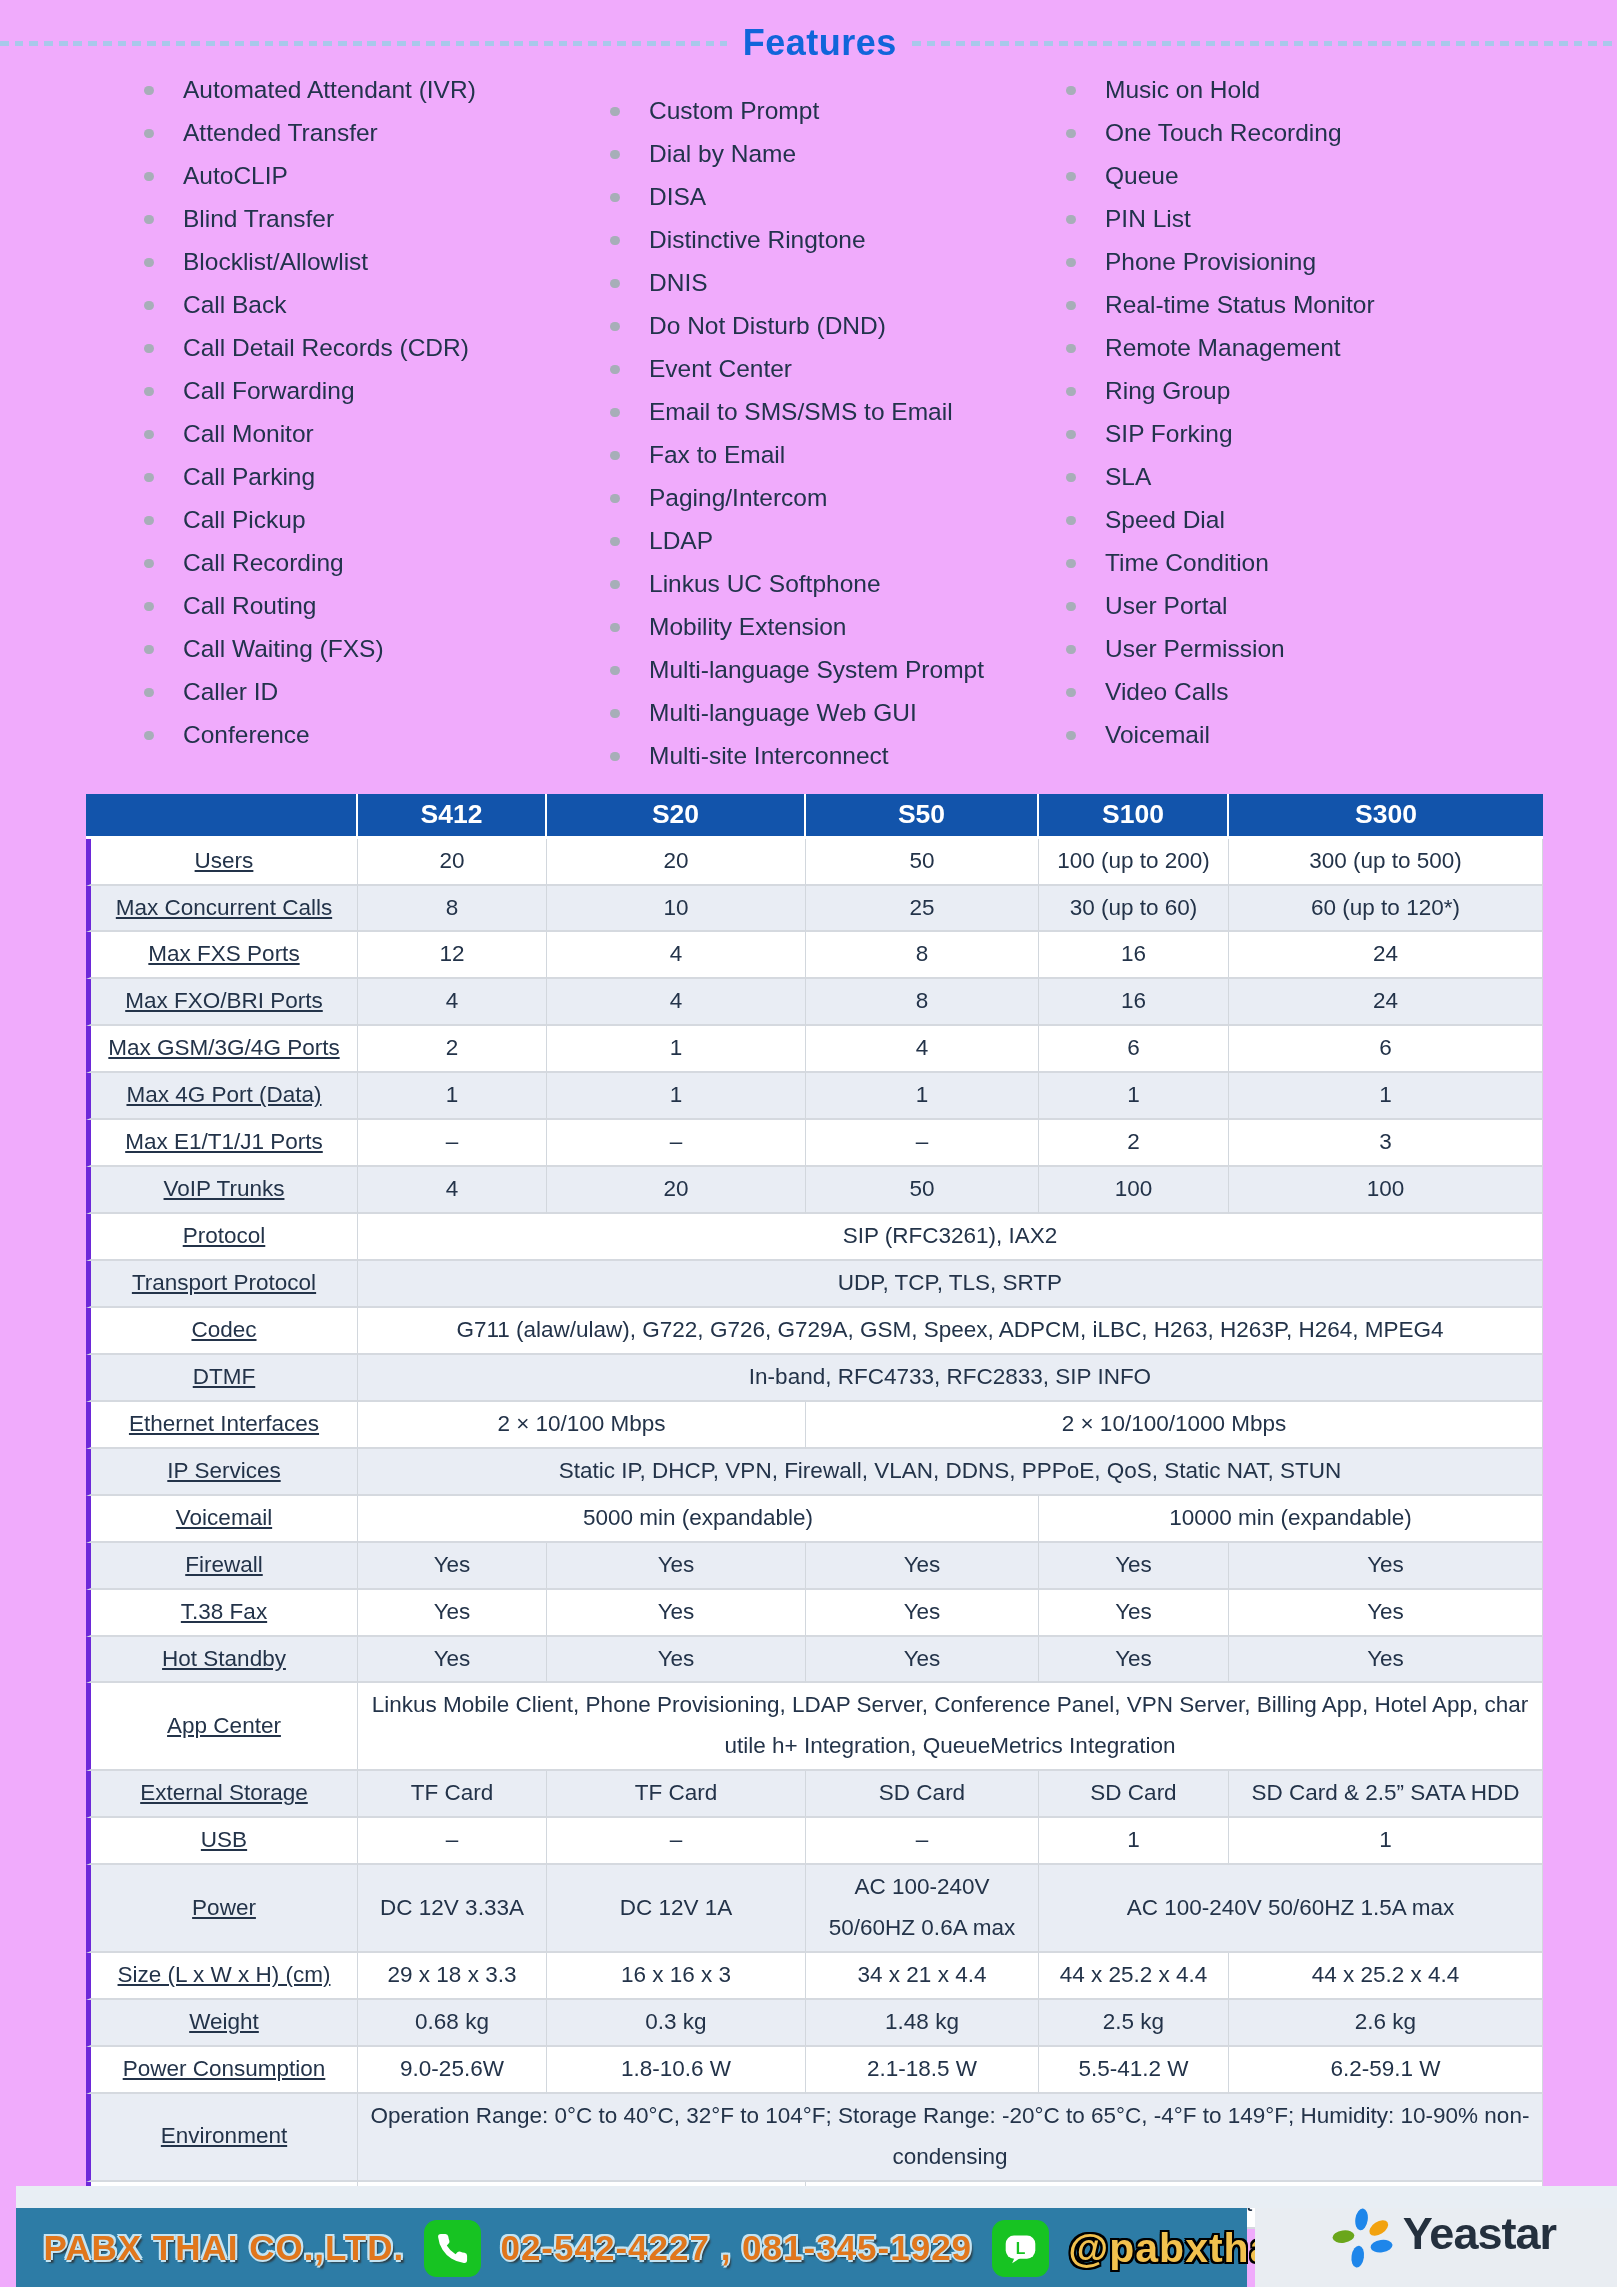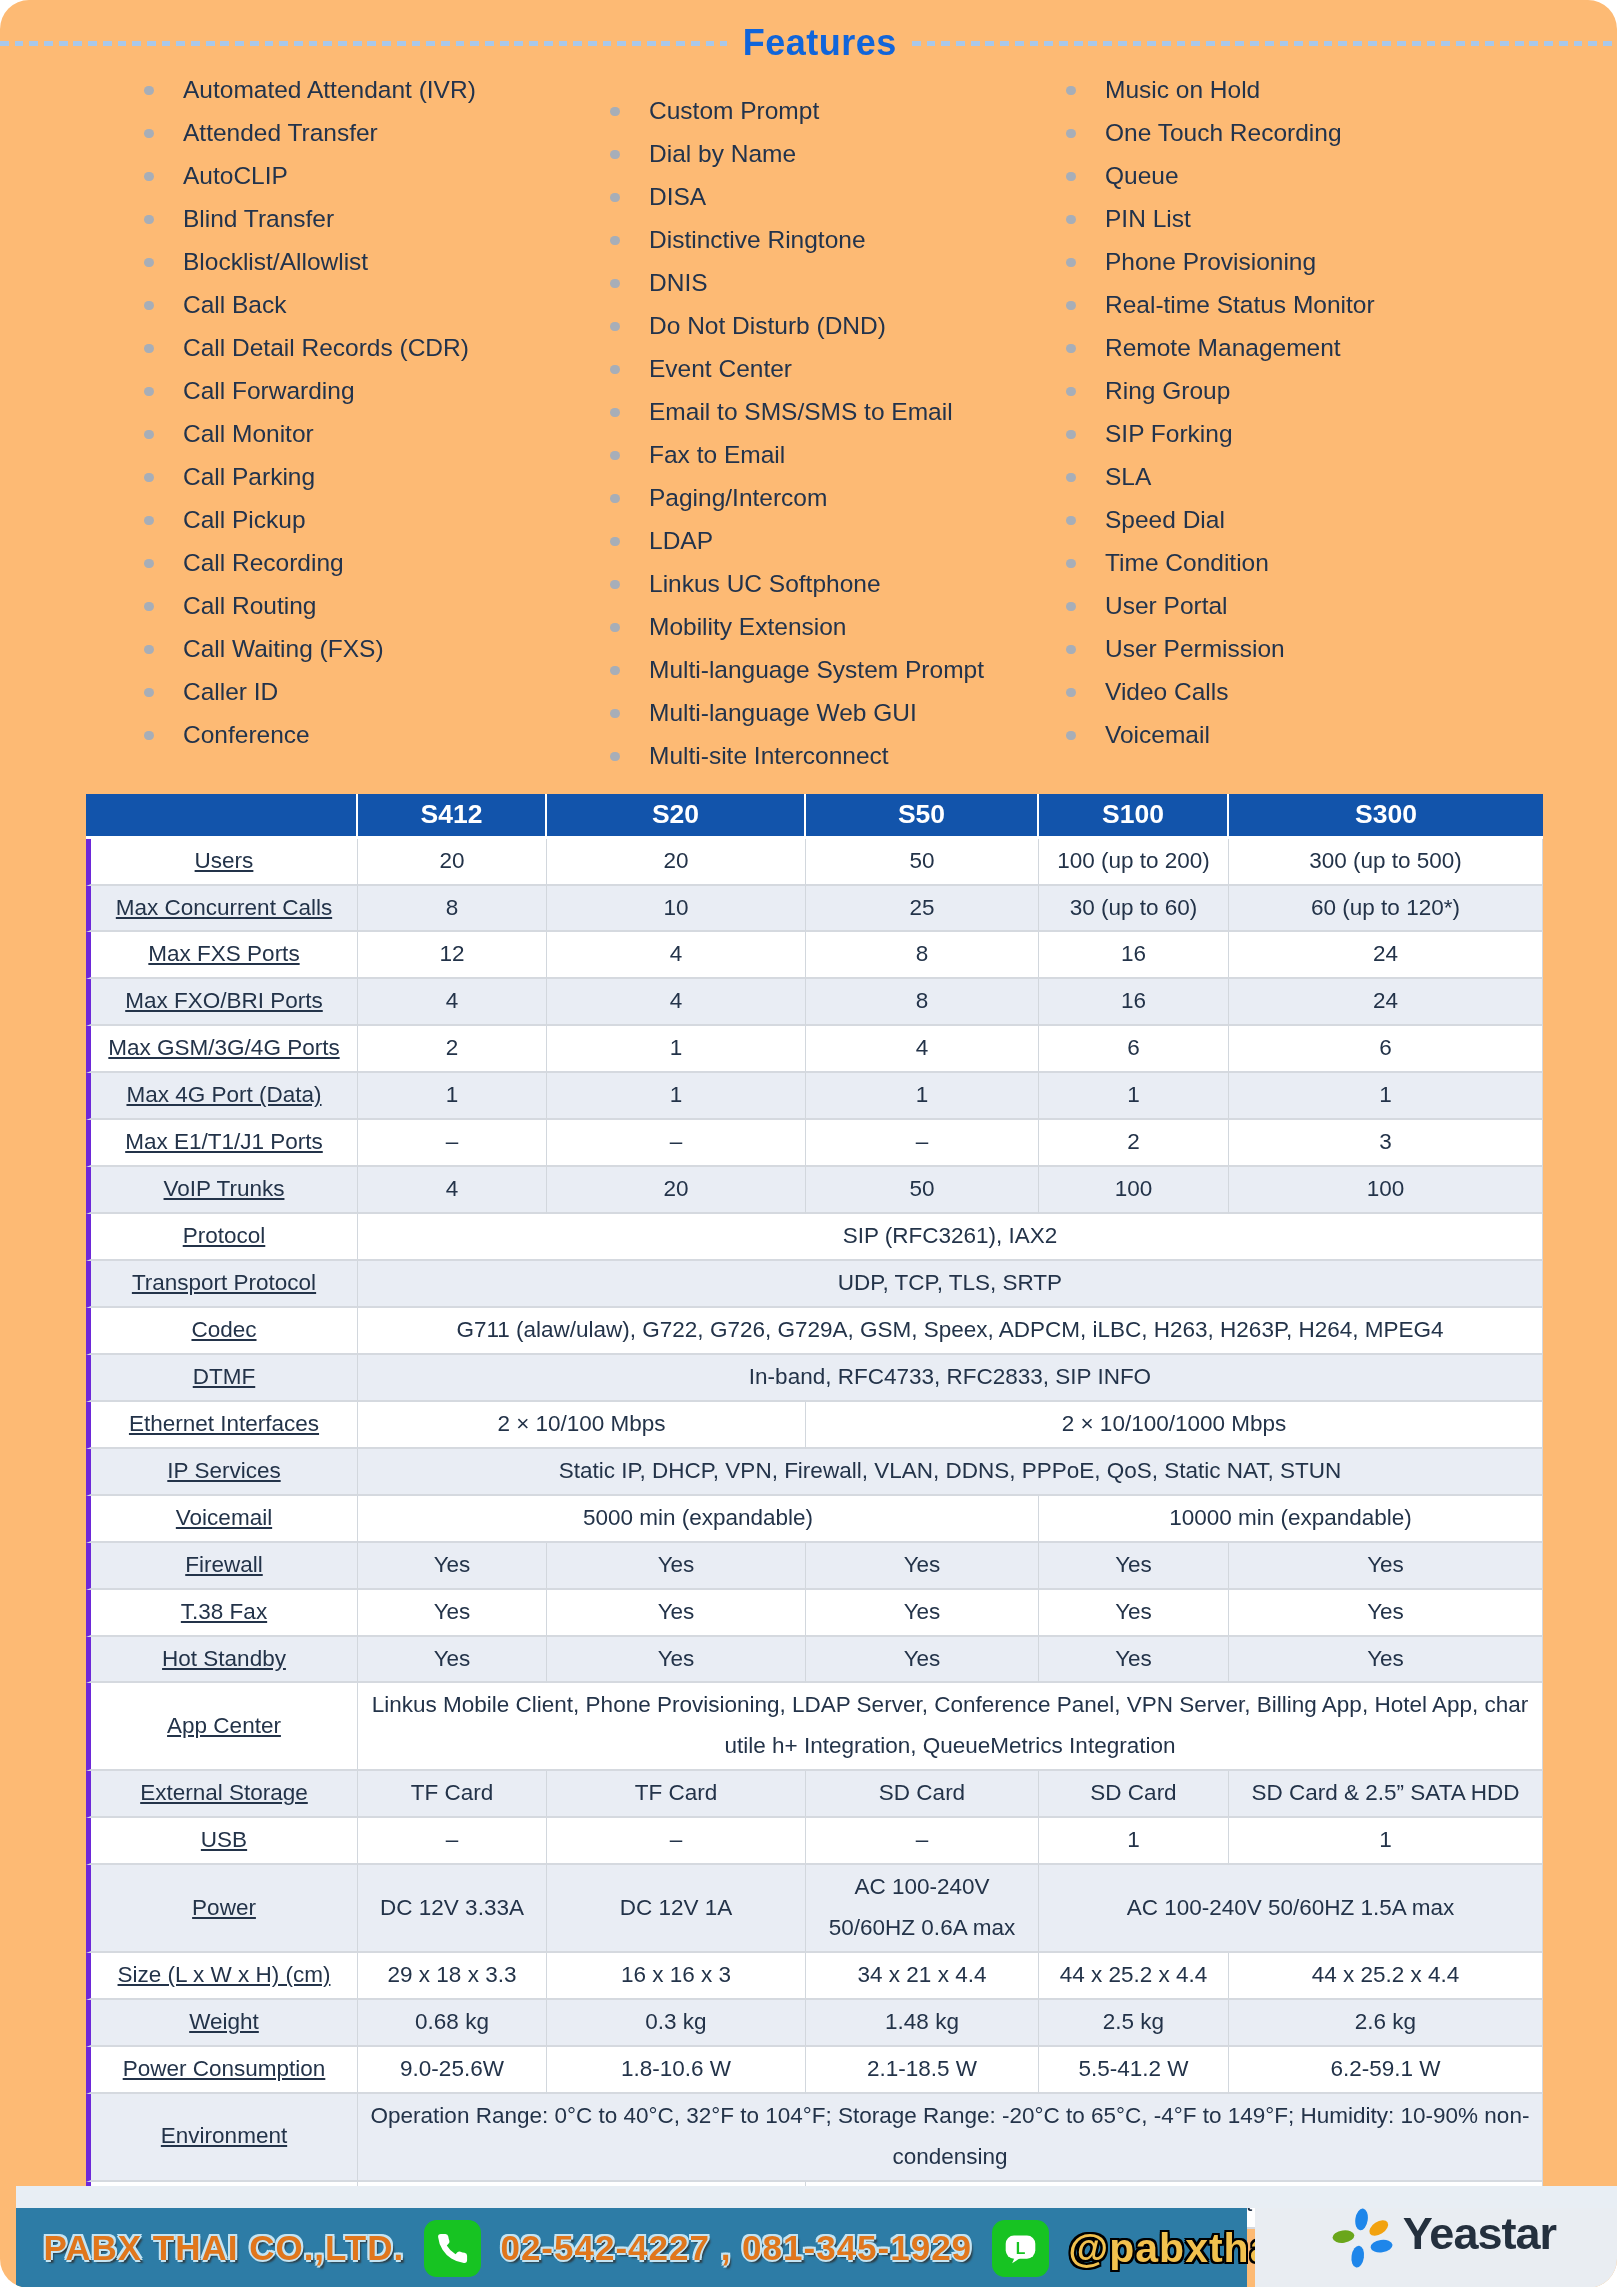--- a/index.html
+++ b/index.html
@@ -1,17 +1,17 @@
 <!DOCTYPE html>
 <html><head>
 <meta charset="utf-8">
 <style>
   * { margin:0; padding:0; box-sizing:border-box; }
   body { background:#ffffff; font-family:"Liberation Sans", sans-serif; }
-  .page { position:relative; width:1617px; height:2288px; background:#fdba74; overflow:hidden;border-radius:29px; }
+  .page { position:relative; width:1617px; height:2288px; background:#f0abfc; overflow:hidden; }
 
   
   .features-header { display:flex; align-items:center; padding-top:23.5px; height:63px; }
   .dots { height:4.9px; background:repeating-linear-gradient(to right,#a9c8ea 0 8.8px,transparent 8.8px 14.7px); }
   .dots.left { width:727px; }
   .dots.right { flex:1; }
   .features-title { font-size:36px; font-weight:bold; color:#1165da; margin:0 15.7px; letter-spacing:0.5px; }
 
   
   .features-lists { display:flex; padding-left:142px; margin-top:5.9px; }

